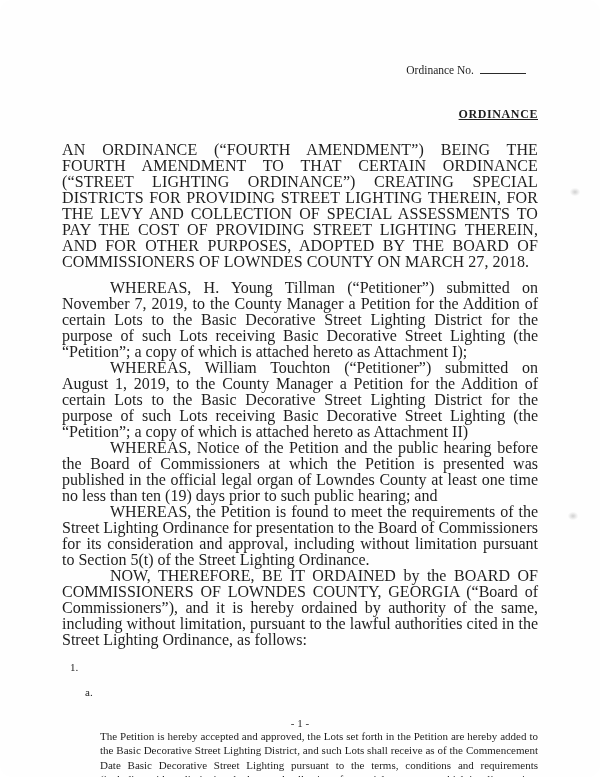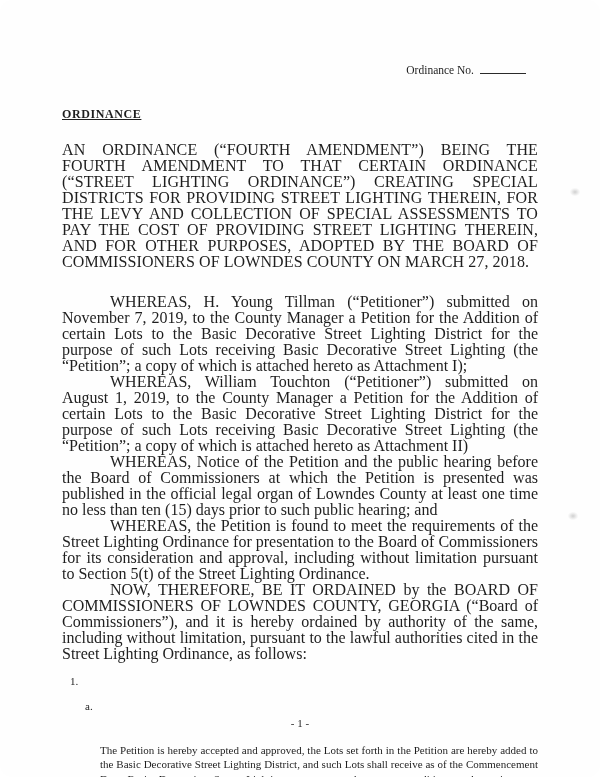--- a/index.html
+++ b/index.html
@@ -28,21 +28,21 @@
   }
   .blank-line {
     display: inline-block;
     width: 46px;
     border-bottom: 1px solid #2a2a2a;
     height: 11px;
     margin-left: 6px;
     vertical-align: baseline;
   }
   .doc-title {
-    text-align: left;
+    text-align: right;
     font-size: 12px;
     font-weight: bold;
     text-decoration: underline;
     letter-spacing: 0.6px;
     margin: 31px 0 0 0;
   }
   .para {
     font-size: 16px;
     line-height: 16px;
     text-align: justify;
@@ -50,21 +50,21 @@
   }
   .preamble {
     margin-top: 20px;
     letter-spacing: 0.1px;
   }
   .whereas {
     text-indent: 48px;
     margin-top: 0;
   }
   .whereas-first {
-    margin-top: 24px;
+    margin-top: 10px;
   }
   .numbered-item {
     display: flex;
     font-size: 11px;
     line-height: 14.2px;
     margin-top: 12px;
     padding-left: 8px;
   }
   .numbered-item .marker {
     flex: 0 0 15px;
@@ -112,21 +112,21 @@
   </div>
 
   <div class="doc-title">ORDINANCE</div>
 
   <p class="para preamble">AN ORDINANCE (“FOURTH AMENDMENT”) BEING THE FOURTH AMENDMENT TO THAT CERTAIN ORDINANCE (“STREET LIGHTING ORDINANCE”) CREATING SPECIAL DISTRICTS FOR PROVIDING STREET LIGHTING THEREIN, FOR THE LEVY AND COLLECTION OF SPECIAL ASSESSMENTS TO PAY THE COST OF PROVIDING STREET LIGHTING THEREIN, AND FOR OTHER PURPOSES, ADOPTED BY THE BOARD OF COMMISSIONERS OF LOWNDES COUNTY ON MARCH 27, 2018.</p>
 
   <p class="para whereas whereas-first">WHEREAS, H. Young Tillman (“Petitioner”) submitted on November 7, 2019, to the County Manager a Petition for the Addition of certain Lots to the Basic Decorative Street Lighting District for the purpose of such Lots receiving Basic Decorative Street Lighting (the “Petition”; a copy of which is attached hereto as Attachment I);</p>
 
   <p class="para whereas">WHEREAS, William Touchton (“Petitioner”) submitted on August 1, 2019, to the County Manager a Petition for the Addition of certain Lots to the Basic Decorative Street Lighting District for the purpose of such Lots receiving Basic Decorative Street Lighting (the “Petition”; a copy of which is attached hereto as Attachment II)</p>
 
-  <p class="para whereas">WHEREAS, Notice of the Petition and the public hearing before the Board of Commissioners at which the Petition is presented was published in the official legal organ of Lowndes County at least one time no less than ten (15) days prior to such public hearing; and</p>
+  <p class="para whereas">WHEREAS, Notice of the Petition and the public hearing before the Board of Commissioners at which the Petition is presented was published in the official legal organ of Lowndes County at least one time no less than ten (19) days prior to such public hearing; and</p>
 
   <p class="para whereas">WHEREAS, the Petition is found to meet the requirements of the Street Lighting Ordinance for presentation to the Board of Commissioners for its consideration and approval, including without limitation pursuant to Section 5(t) of the Street Lighting Ordinance.</p>
 
   <p class="para whereas">NOW, THEREFORE, BE IT ORDAINED by the BOARD OF COMMISSIONERS OF LOWNDES COUNTY, GEORGIA (“Board of Commissioners”), and it is hereby ordained by authority of the same, including without limitation, pursuant to the lawful authorities cited in the Street Lighting Ordinance, as follows:</p>
 
   <div class="numbered-item">
     <span class="marker">1.</span>
   </div>
 
   <div class="lettered-item">

